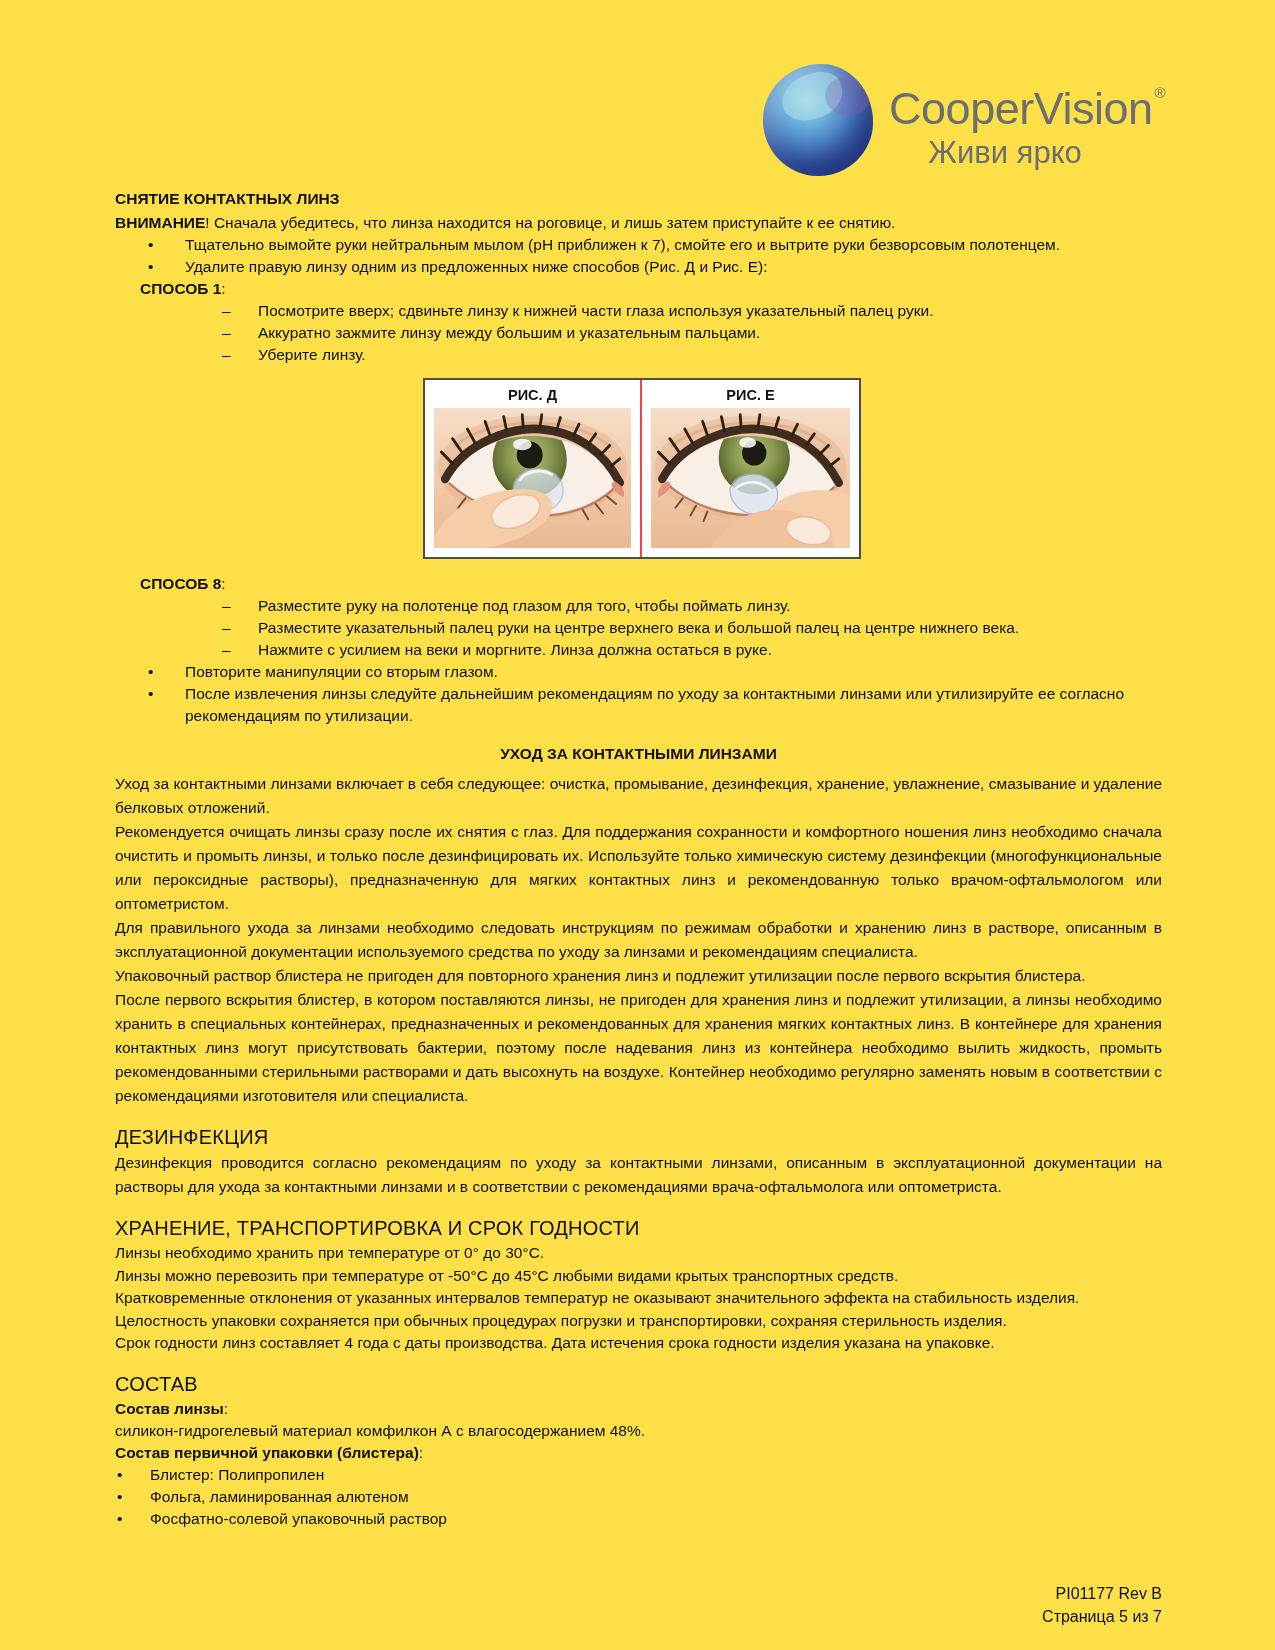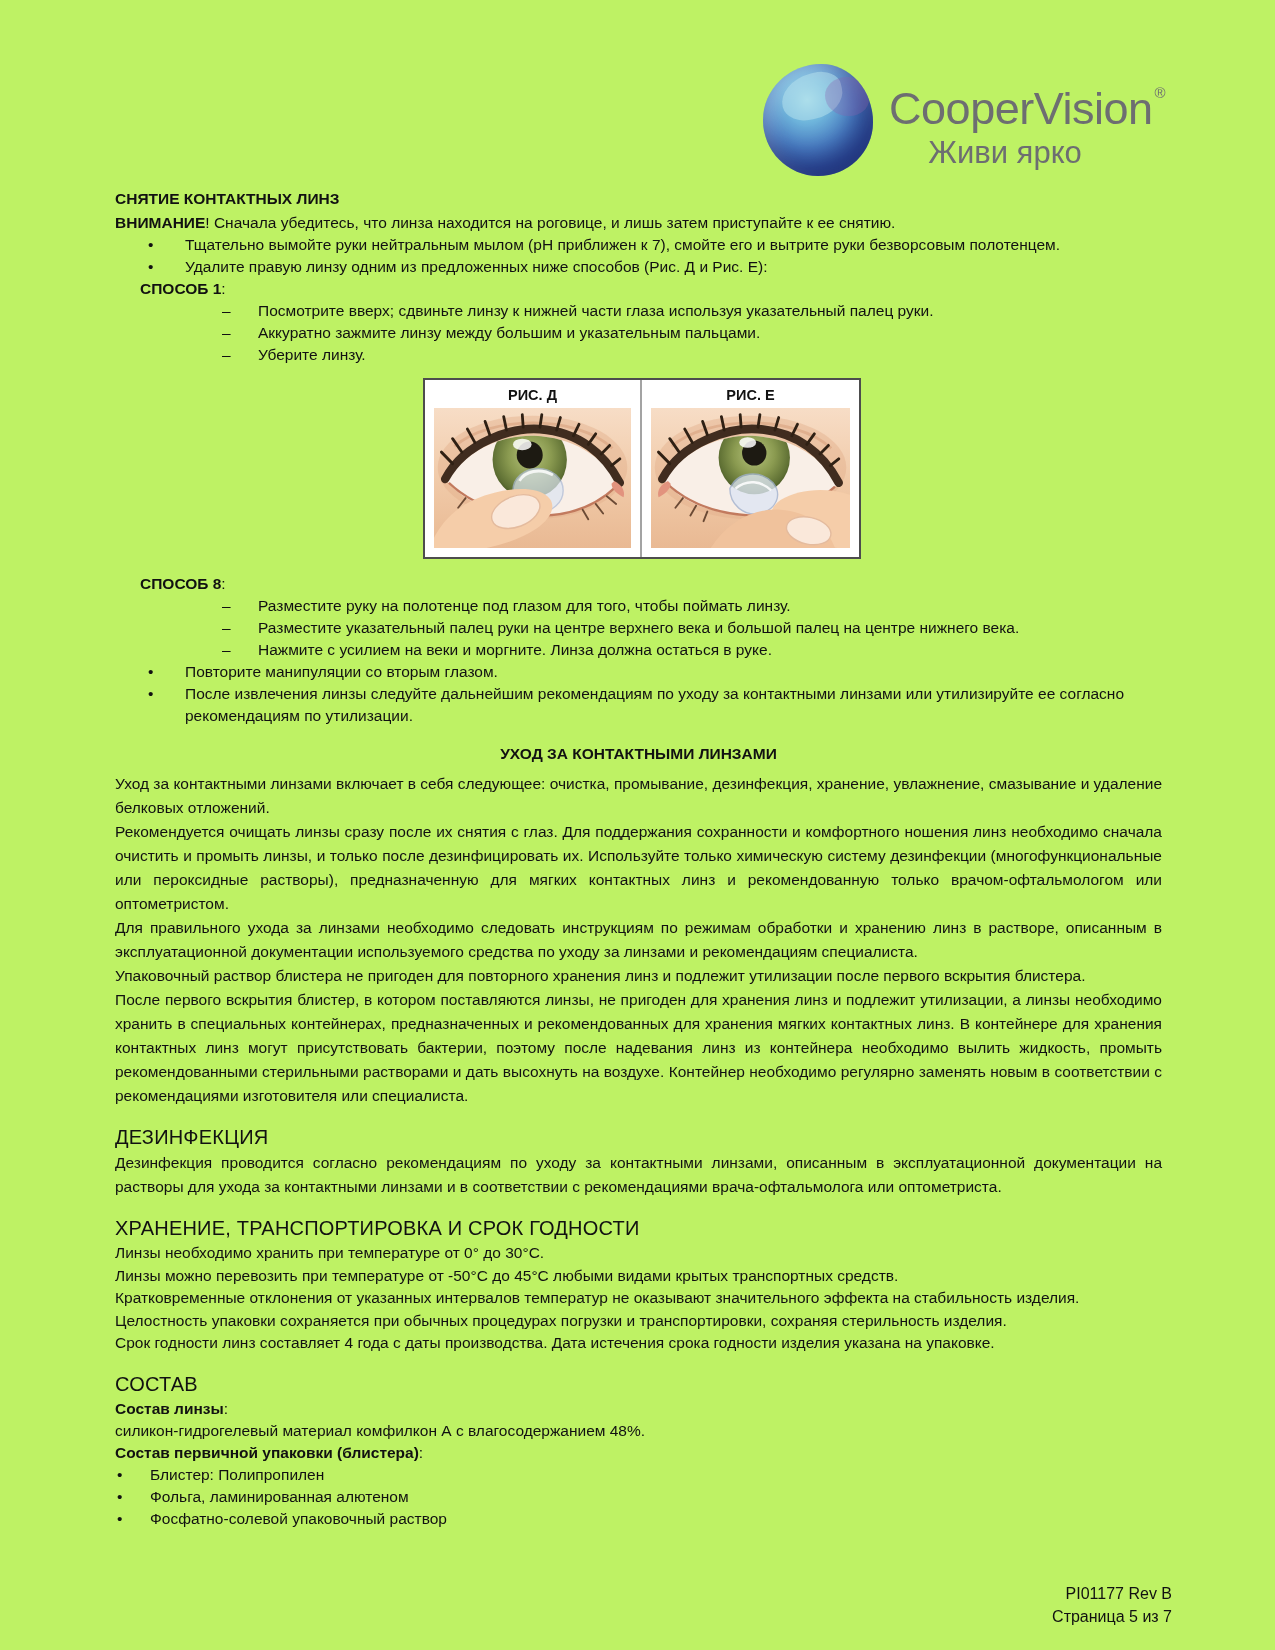--- a/index.html
+++ b/index.html
@@ -1,16 +1,16 @@
 <!DOCTYPE html>
 <html lang="ru"><head>
 <meta charset="utf-8">
 <style>
   html,body{margin:0;padding:0;background:#ffffff;}
-  .page{position:relative;width:1275px;height:1650px;background:#bef264;overflow:hidden;
+  .page{position:relative;width:1275px;height:1650px;background:#fde047;overflow:hidden;
         font-family:"Liberation Sans","DejaVu Sans",sans-serif;color:#111;}
   
   .header{position:relative;height:186px;}
   .logo{position:absolute;top:64px;right:110px;display:flex;align-items:center;gap:16px;}
   .sphere{width:110px;height:112px;flex:none;position:relative;overflow:hidden;
           border-radius:53% 47% 50% 50% / 50% 52% 48% 50%;
           background:radial-gradient(circle at 40% 32%, #9fd9e8 0%, #6fb6dc 22%, #4a7ec4 48%, #3558ab 68%, #2c479a 88%, #253e8a 100%);
           box-shadow:inset -12px -16px 26px rgba(18,28,88,.5), inset 8px 10px 18px rgba(255,255,255,.25);}
   .sphere::before{content:"";position:absolute;left:16%;top:9%;width:56%;height:40%;
           background:#b9e4ee;opacity:.5;border-radius:60% 40% 55% 45%;transform:rotate(-14deg);}
@@ -32,32 +32,32 @@
   .indent2{padding-left:107px;}
   .indent2 .mk{flex:none;width:36px;}
   .indent0{padding-left:2px;}
   .indent0 .mk{flex:none;width:33px;}
   .mk{color:#111;}
   .method{font-size:15.5px;font-weight:bold;line-height:22px;padding-left:25px;}
   .method .colon{font-weight:normal;}
   
   .figure-box{margin:12px 0 8px 308px;width:434px;border:2px solid #4d4d4d;display:flex;background:#fff;}
   .fig-cell{width:50%;box-sizing:border-box;padding:5px 9px 9px;}
-  .fig-cell.first{border-right:2px solid #a3a3a3;}
+  .fig-cell.first{border-right:2px solid #ef4444;}
   .fig-cap{font-size:14.5px;font-weight:bold;text-align:center;line-height:20px;margin-bottom:3px;}
   .fig-img{display:block;width:100%;height:140px;}
   
   .just{font-size:15.5px;line-height:24px;text-align:justify;margin:0;}
   .sec-h{font-size:15.5px;font-weight:bold;margin:18px 0 9px;text-align:center;}
   .big-h{font-size:20px;font-weight:normal;margin:18px 0 2px;letter-spacing:.2px;}
   .plain{font-size:15.5px;line-height:22.5px;}
   .sublabel{font-size:15.5px;line-height:22px;font-weight:bold;}
   .sublabel .colon{font-weight:normal;}
   
-  .footer{position:absolute;right:103px;bottom:22px;text-align:right;font-size:16px;line-height:23px;color:#111;}
+  .footer{position:absolute;right:113px;bottom:22px;text-align:right;font-size:16px;line-height:23px;color:#111;}
 </style>
 </head>
 <body>
 
 <div class="page">
 
   <header class="header">
     <div class="logo">
       <div class="sphere"></div>
       <div class="logo-text">

